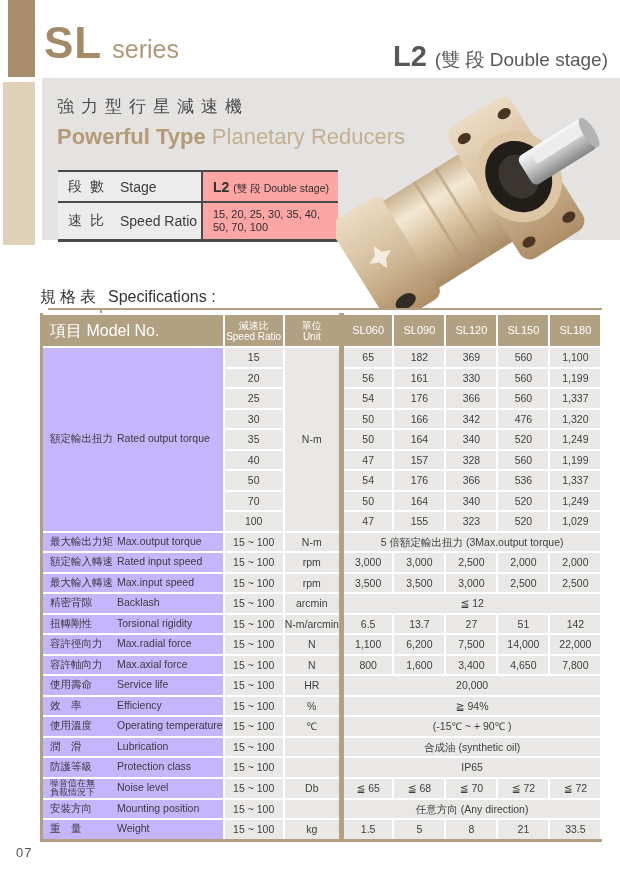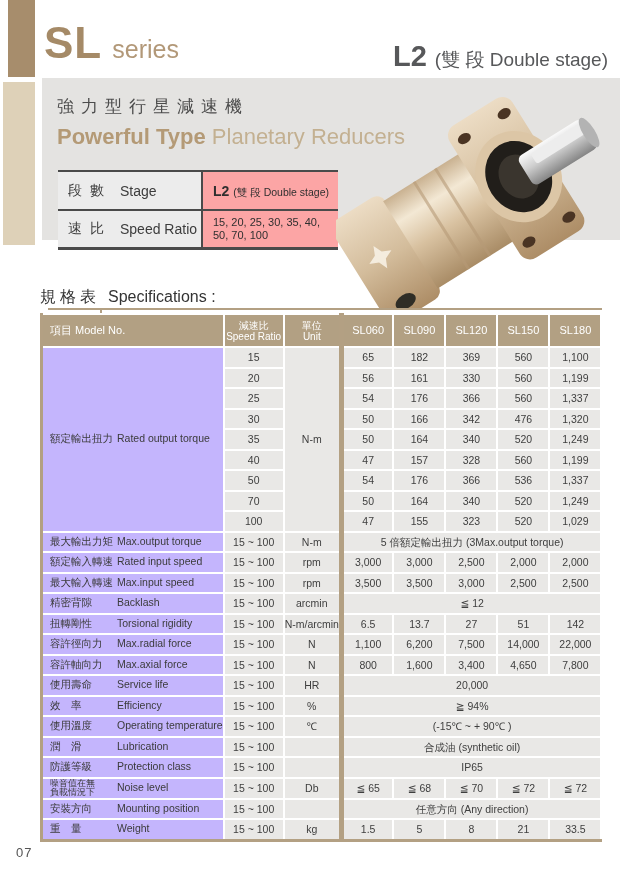--- a/index.html
+++ b/index.html
@@ -26,35 +26,35 @@
   
   .mini{position:absolute;left:58px;top:170px;width:280px;border-top:2px solid #4a4a4a;border-bottom:3px solid #4a4a4a;}
   .mini-row{display:flex;align-items:center;}
   .mini-row + .mini-row{border-top:2px solid #4a4a4a;}
   .mini-left{width:133px;align-self:stretch;display:flex;align-items:center;background:#ececec;padding-left:10px;font-size:14px;color:#3c3c3c;}
   .mini-left .cnl{display:inline-block;width:52px;letter-spacing:2px;}
   .mini-right{flex:1;align-self:stretch;display:flex;flex-direction:column;justify-content:center;background:#fca5a5;border-left:2px solid #4a4a4a;padding-left:10px;color:#2f2f2f;}
   .mini-right .main{font-size:14px;font-weight:bold;}
   .mini-right .small{font-size:10.5px;font-weight:normal;margin-left:4px;}
   .mini-right .line{font-size:11px;line-height:13px;}
-  .r1{height:37px;}
+  .r1{height:29px;}
   .r2{height:36px;}
   
   .photo{position:absolute;left:336px;top:96px;width:284px;height:212px;}
   
   .spec-head{position:absolute;left:40px;top:287px;font-size:16px;color:#333;white-space:nowrap;}
   .spec-head .cnh{letter-spacing:4px;margin-right:8px;}
   .spec-rule{position:absolute;left:48px;top:308px;width:554px;height:2px;background:#b3a083;}
   .spec-rule-tick{position:absolute;left:100px;top:310px;width:2px;height:5px;background:#b3a083;}
   
   #spec-table{position:absolute;left:40px;top:313px;border-collapse:collapse;table-layout:fixed;
     border-left:3px solid #b3a083;border-bottom:3px solid #b3a083;}
   #spec-table th,#spec-table td{border:2px solid #ffffff;overflow:hidden;padding:0;}
   #spec-table .h{background:#b2a083;color:#ffffff;font-weight:normal;font-size:10px;line-height:11px;height:31px;text-align:center;}
-  #spec-table .hm{text-align:left;padding-left:7px;font-size:11px;}
+  #spec-table .hm{text-align:left;padding-left:7px;font-size:16px;}
   #spec-table .hmod{font-size:11px;}
   #spec-table .vf{border-left:5px solid #b3a083;}
   #spec-table .lab{background:#c4b5fd;color:#3b3b3b;font-size:10.5px;text-align:left;padding-left:7px;white-space:nowrap;}
   #spec-table .cn{display:inline-block;width:67px;}
   #spec-table .cn2{font-size:9px;line-height:9.5px;vertical-align:middle;}
   #spec-table .c{background:#e9e8e6;color:#3e3e3e;font-size:10.5px;text-align:center;height:18.5px;line-height:1;white-space:nowrap;}
   
   .page-num{position:absolute;left:16px;top:845px;font-size:13px;color:#555;letter-spacing:1px;}
 </style>
 </head>

